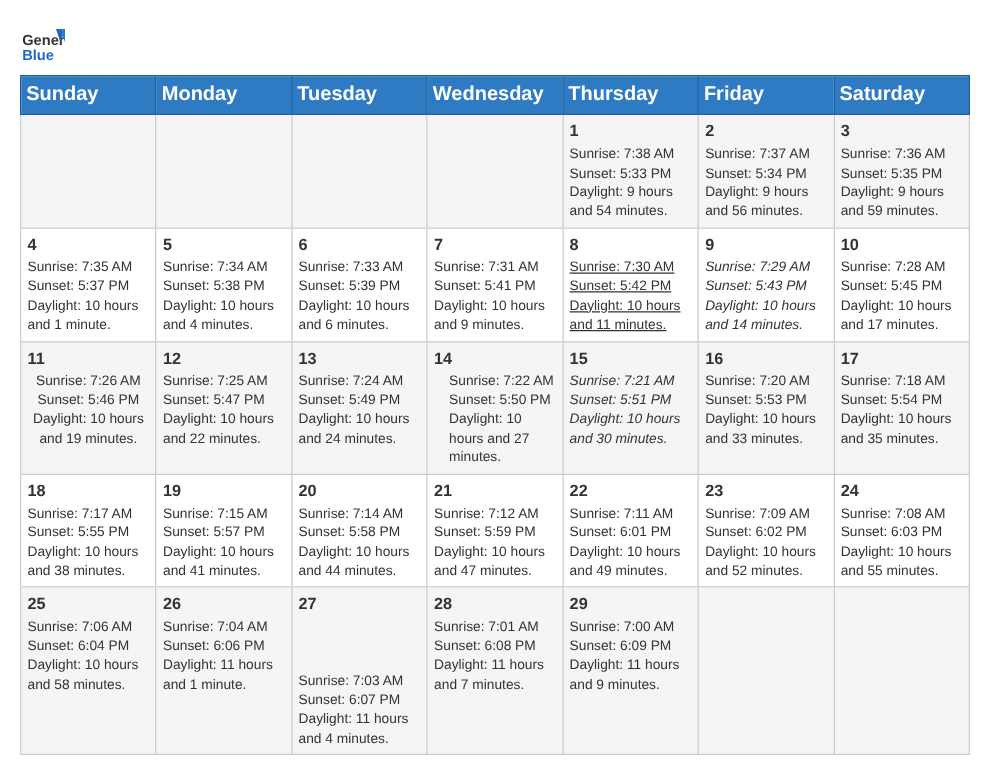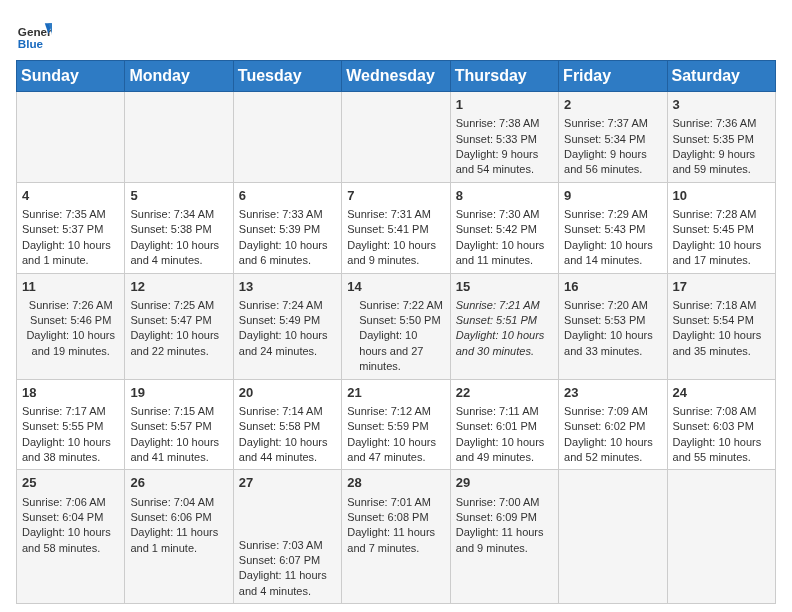--- a/index.html
+++ b/index.html
@@ -169,27 +169,27 @@
 Daylight: 10 hours and 6 minutes.</div>
         </td>
         <td>
           <span class="day-num">7</span>
           <div class="day-info" style="white-space: pre-line;">Sunrise: 7:31 AM
 Sunset: 5:41 PM
 Daylight: 10 hours and 9 minutes.</div>
         </td>
         <td>
           <span class="day-num">8</span>
-          <div class="day-info" style="white-space: pre-line;">Sunrise: 7:30 AM
+          <div class="day-info" style="white-space: pre-line; text-decoration: underline;">Sunrise: 7:30 AM
 Sunset: 5:42 PM
 Daylight: 10 hours and 11 minutes.</div>
         </td>
         <td>
           <span class="day-num">9</span>
-          <div class="day-info" style="white-space: pre-line;">Sunrise: 7:29 AM
+          <div class="day-info" style="white-space: pre-line; font-style: italic;">Sunrise: 7:29 AM
 Sunset: 5:43 PM
 Daylight: 10 hours and 14 minutes.</div>
         </td>
         <td>
           <span class="day-num">10</span>
           <div class="day-info" style="white-space: pre-line;">Sunrise: 7:28 AM
 Sunset: 5:45 PM
 Daylight: 10 hours and 17 minutes.</div>
         </td>
       </tr>

